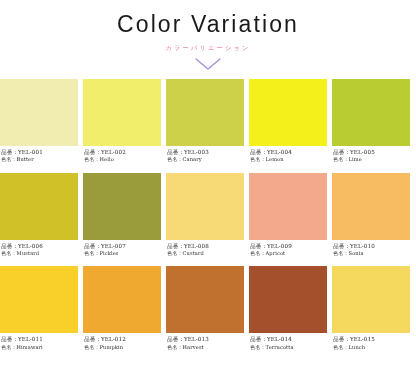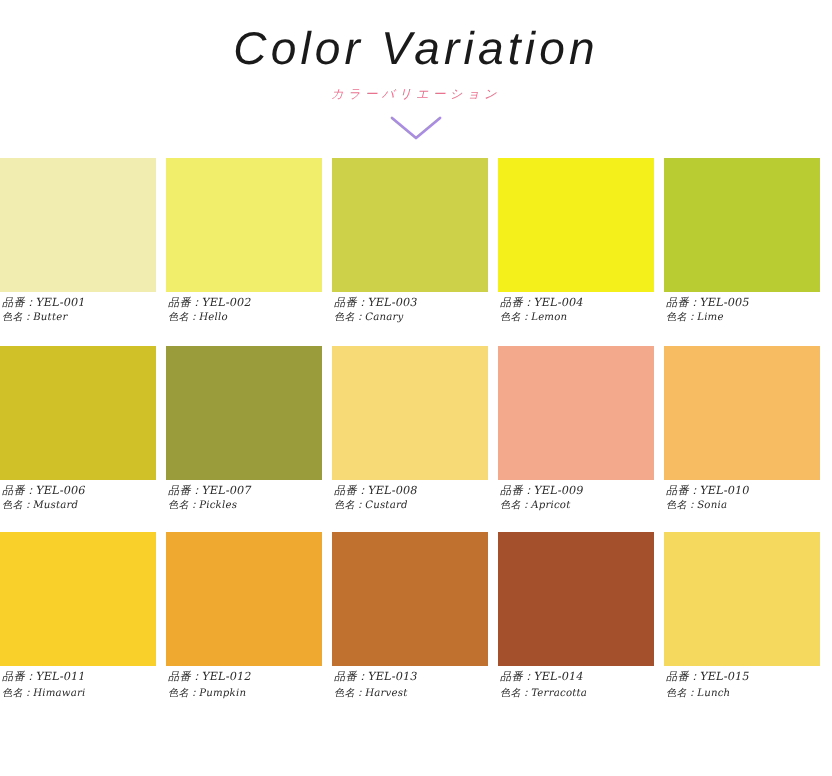--- a/index.html
+++ b/index.html
@@ -11,21 +11,20 @@
     height: 388px;
     background: #ffffff;
     font-family: "Liberation Sans", sans-serif;
     overflow: hidden;
   }
   .page {
     width: 416px;
     height: 388px;
     position: relative;
     background: #ffffff;
-    font-style: italic;
   }
 
   
   .header {
     text-align: center;
     padding-top: 13px;
   }
   .title {
     font-family: "Liberation Sans", sans-serif;
     font-size: 23px;

